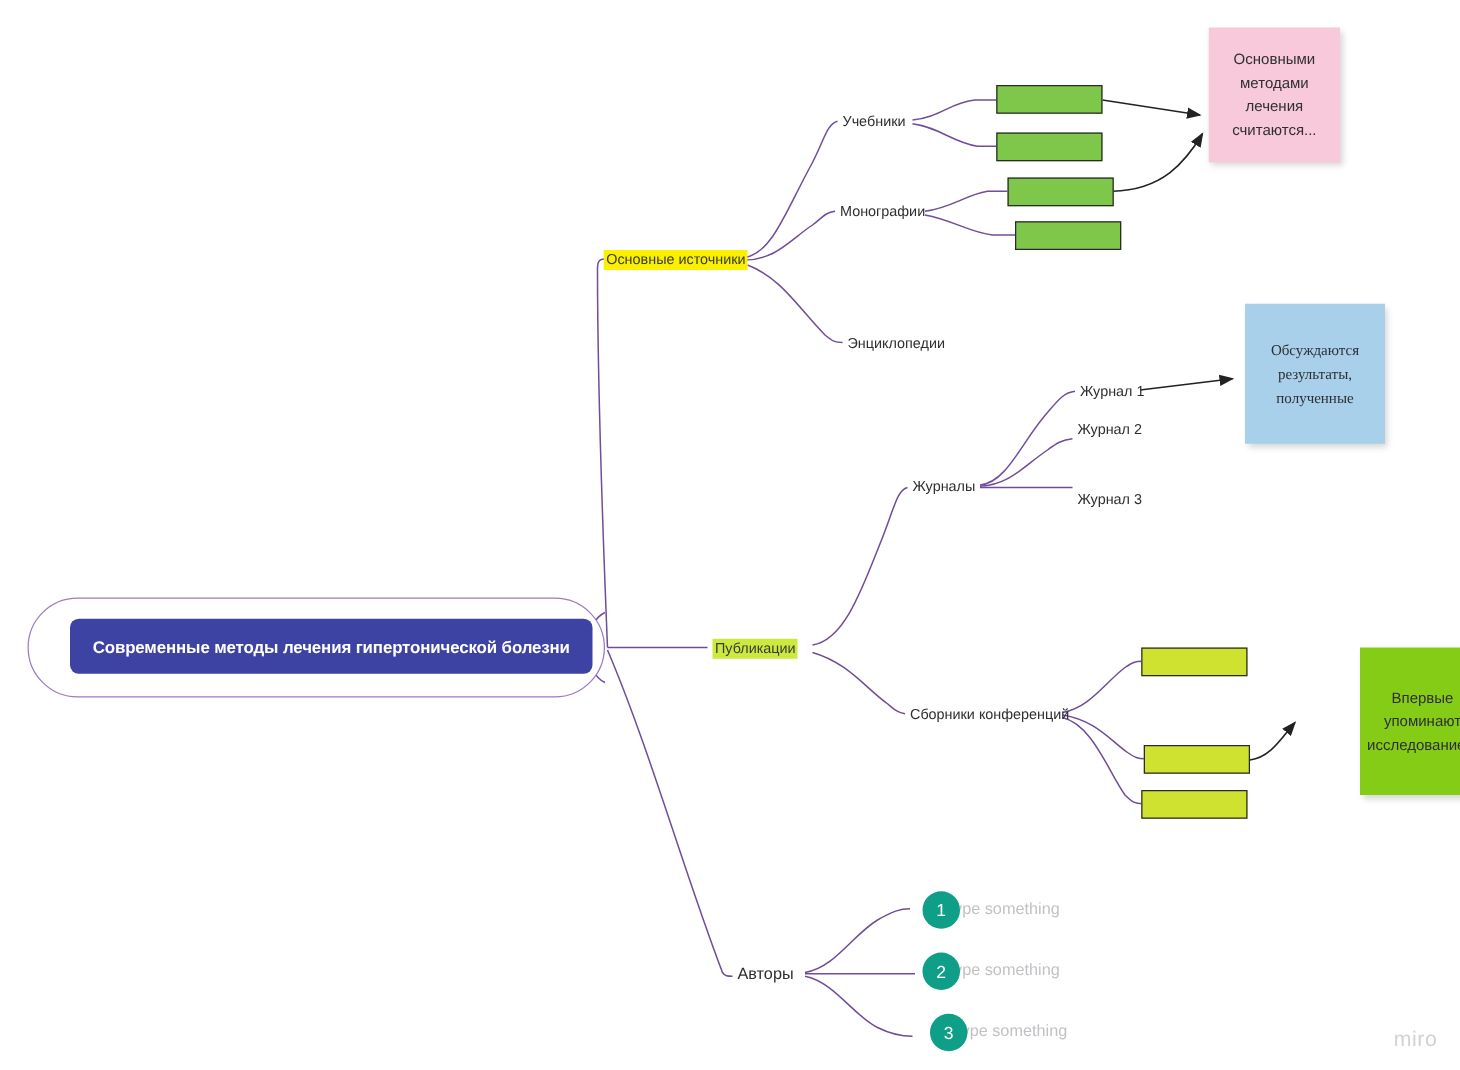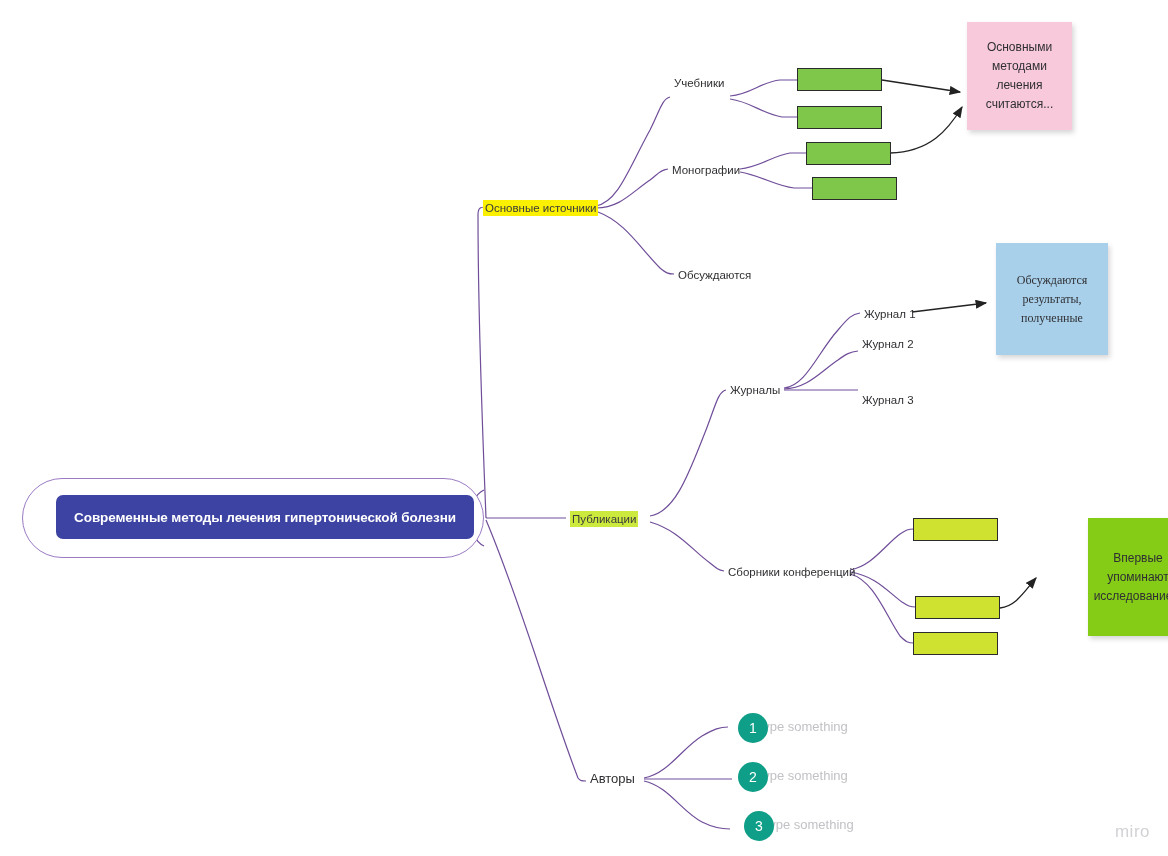--- a/index.html
+++ b/index.html
@@ -209,30 +209,30 @@
 
   <div class="root-capsule"></div>
   <div class="root-inner">
     <span>Современные методы лечения гипертонической болезни</span>
   </div>
 
   <div class="node-label hl-yellow" style="left:483px; top:200px;">
     <span>Основные источники</span>
   </div>
 
-  <div class="node-label" style="left:672px; top:75px;text-align:right;">
+  <div class="node-label" style="left:672px; top:90px;text-align:right;">
     <span>Учебники</span>
   </div>
 
   <div class="node-label" style="left:670px; top:162px;">
     <span>Монографии</span>
   </div>
 
   <div class="node-label" style="left:676px; top:267px;">
-    <span>Обсуждаются</span>
+    <span>Энциклопедии</span>
   </div>
 
   <div class="node-label hl-lime" style="left:570px; top:511px;">
     <span>Публикации</span>
   </div>
 
   <div class="node-label" style="left:728px; top:382px;">
     <span>Журналы</span>
   </div>
 

